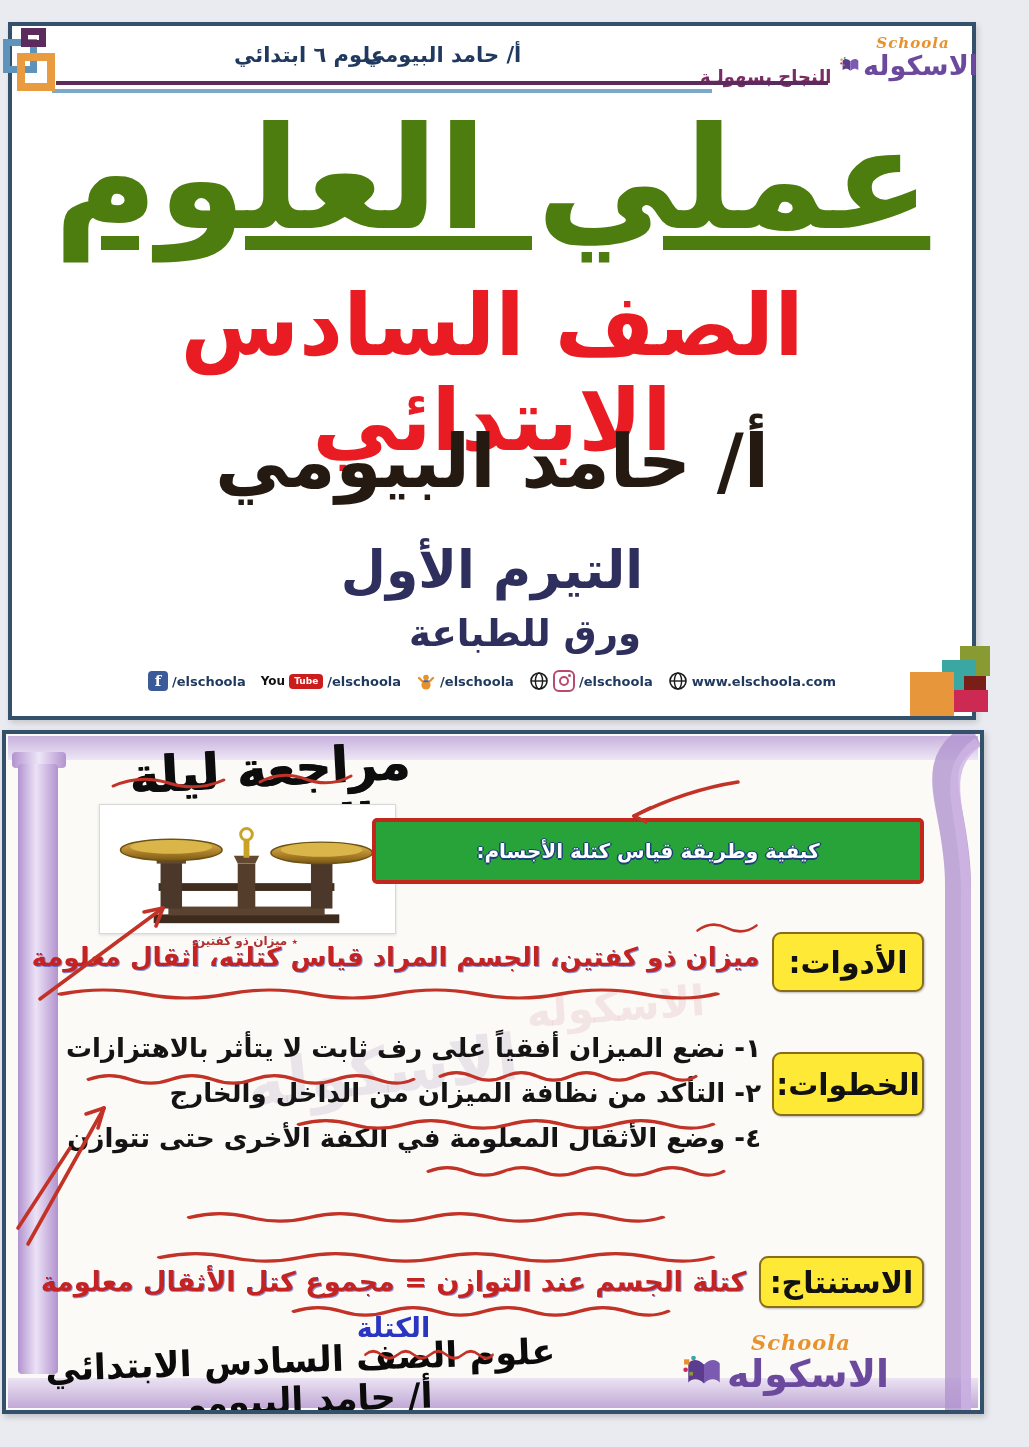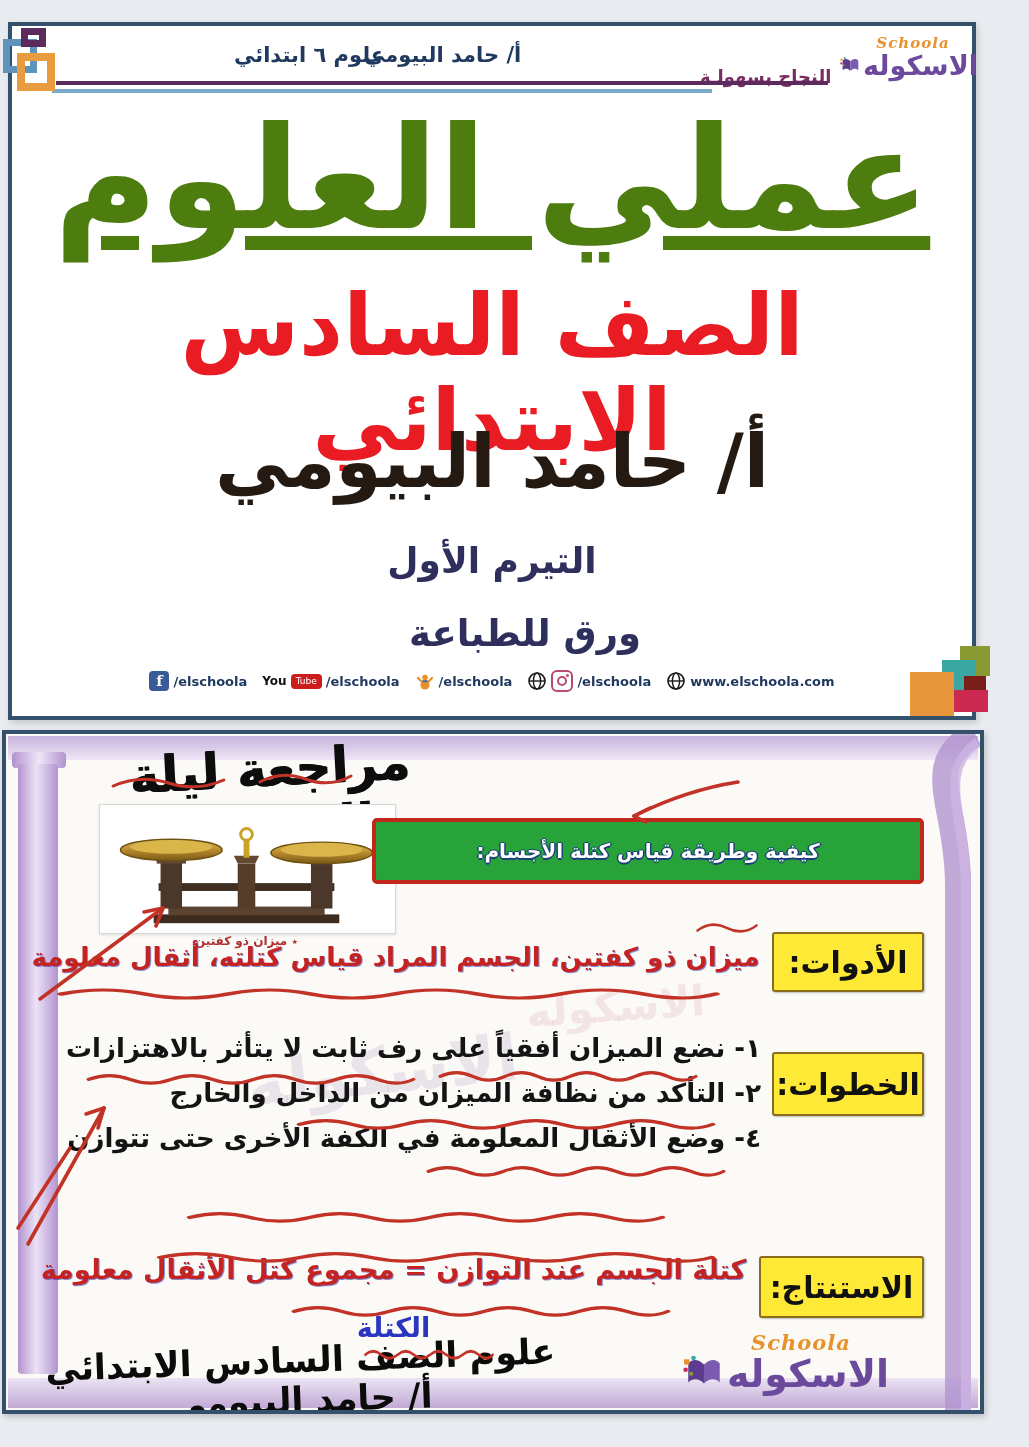--- a/index.html
+++ b/index.html
@@ -23,30 +23,30 @@
   .brand .ar{font-weight:bold;color:#6b4a9e;line-height:1;}
   .brand-row{display:flex;align-items:center;gap:2px;direction:rtl;}
   .slogan{position:absolute;font-size:18px;font-weight:bold;color:#7a2d62;direction:rtl;white-space:nowrap;}
   .t1{position:absolute;left:0;width:100%;text-align:center;direction:rtl;font-weight:900;
       color:#4d7c0f;font-size:142px;line-height:1.05;letter-spacing:-2px;text-decoration:underline;}
   .t2{position:absolute;left:0;width:100%;text-align:center;direction:rtl;font-weight:900;
       color:#ea1c23;font-size:86px;line-height:1.1;}
   .t3{position:absolute;left:0;width:100%;text-align:center;direction:rtl;font-weight:900;
       color:#241a12;font-size:74px;}
   .t4{position:absolute;left:0;width:100%;text-align:center;direction:rtl;font-weight:900;
-      color:#2f2f5e;font-size:36px;}
+      color:#2f2f5e;font-size:52px;}
   .t5{position:absolute;left:0;width:100%;text-align:center;direction:rtl;font-weight:bold;
       color:#2f2f5e;font-size:37px;}
   .social-row{position:absolute;left:0;top:644px;width:100%;display:flex;justify-content:center;
       align-items:center;gap:15px;font-size:13px;font-weight:bold;color:#20395f;}
   .soc{display:flex;align-items:center;gap:4px;}
   .fb{width:20px;height:20px;background:#3a5a98;border-radius:4px;color:#fff;
       font-family:"DejaVu Serif",serif;font-weight:bold;font-size:15px;line-height:20px;text-align:center;}
   .yt-you{color:#111;font-size:12px;font-weight:bold;}
-  .yt-box{background:#cc1d1d;border-radius:4px;color:#fff;font-size:9px;font-weight:normal;
+  .yt-box{background:#cc1d1d;border-radius:4px;color:#fff;font-size:9px;font-weight:bold;
       padding:3px 5px;line-height:1;}
   .ig{width:18px;height:18px;border:2px solid #b84a6e;border-radius:6px;position:relative;}
   .ig .c{position:absolute;left:4px;top:4px;width:6px;height:6px;border:2px solid #b84a6e;border-radius:50%;}
   .ig .d{position:absolute;right:2px;top:2px;width:3px;height:3px;background:#b84a6e;border-radius:50%;}
   
   .page2{
     position:absolute;left:2px;top:730px;width:982px;height:684px;
     background:#fbfaf6;border:4px solid #33516b;box-sizing:border-box;
     box-shadow:2px 3px 6px rgba(0,0,0,.18);overflow:hidden;
   }
@@ -64,21 +64,21 @@
     text-shadow:1px 0 0 #0d0d0d;letter-spacing:-1px;}
   .balance-card{position:absolute;left:93px;top:70px;width:295px;height:128px;background:#fff;
     border:1px solid #d8d8d8;box-shadow:0 1px 3px rgba(0,0,0,.12);}
   .balance-cap{position:absolute;left:93px;top:200px;width:295px;text-align:center;direction:rtl;
     font-size:12px;font-weight:bold;color:#b03030;}
   .green-box{position:absolute;left:366px;top:84px;width:552px;height:66px;background:#28a339;
     border:4px solid #c1271b;border-radius:5px;box-sizing:border-box;
     display:flex;align-items:center;justify-content:center;}
   .green-box span{direction:rtl;color:#fff;font-weight:900;font-size:20px;white-space:nowrap;
     text-shadow:-1.5px 0 0 #1a3f7a,1.5px 0 0 #1a3f7a,0 1.5px 0 #1a3f7a,0 -1.5px 0 #1a3f7a;}
-  .ylabel{position:absolute;background:#ffe937;border:2px solid #8a6d1a;border-radius:3px;
+  .ylabel{position:absolute;background:#ffe937;border:2px solid #8a6d1a;border-radius:9px;
     box-sizing:border-box;display:flex;align-items:center;justify-content:center;
     font-weight:900;color:#111;direction:rtl;box-shadow:1px 1px 2px rgba(0,0,0,.25);}
   .red-text{position:absolute;direction:rtl;text-align:center;font-weight:900;color:#c52222;
     text-shadow:1px 1px 0 rgba(40,60,190,.55);}
   .steps{position:absolute;left:15px;top:292px;width:740px;direction:rtl;text-align:right;}
   .steps div{font-size:26px;font-weight:900;color:#141414;line-height:45px;white-space:nowrap;}
   .blue-word{position:absolute;direction:rtl;text-align:center;font-weight:900;color:#2a35c0;font-size:27px;}
   .p2-footer{position:absolute;left:15px;top:606px;width:560px;text-align:center;direction:rtl;
     transform:rotate(-2deg);font-weight:900;color:#0b0b0b;font-size:35px;line-height:40px;
     letter-spacing:-1px;}
@@ -225,22 +225,22 @@
   <div class="ylabel" style="left:766px;top:198px;width:152px;height:60px;font-size:30px;">الأدوات:</div>
   <div class="red-text" style="left:22px;top:208px;width:735px;font-size:26px;">ميزان ذو كفتين، الجسم المراد قياس كتلته، أثقال معلومة</div>
 
   <div class="ylabel" style="left:766px;top:318px;width:152px;height:64px;font-size:30px;">الخطوات:</div>
   <div class="steps">
     <div>١- نضع الميزان أفقياً على رف ثابت لا يتأثر بالاهتزازات</div>
     <div>٢- التأكد من نظافة الميزان من الداخل والخارج</div>
     <div>٤- وضع الأثقال المعلومة في الكفة الأخرى حتى تتوازن</div>
   </div>
 
-  <div class="ylabel" style="left:753px;top:522px;width:165px;height:62px;font-size:30px;">الاستنتاج:</div>
-  <div class="red-text" style="left:30px;top:520px;width:715px;font-size:27px;">كتلة الجسم عند التوازن = مجموع كتل الأثقال معلومة</div>
+  <div class="ylabel" style="left:753px;top:522px;width:165px;height:52px;font-size:30px;">الاستنتاج:</div>
+  <div class="red-text" style="left:30px;top:532px;width:715px;font-size:27px;">كتلة الجسم عند التوازن = مجموع كتل الأثقال معلومة</div>
   <div class="blue-word" style="left:30px;top:578px;width:715px;">الكتلة</div>
 
   <div class="p2-footer">
     <div>علوم الصف السادس الابتدائي</div>
     <div>أ/ حامد البيومي</div>
   </div>
 
   <div class="brand" style="left:655px;top:596px;width:250px;">
     <div class="en" style="font-size:21px;text-align:center;padding-left:30px;">Schoola</div>
     <div class="brand-row" style="justify-content:center;">

